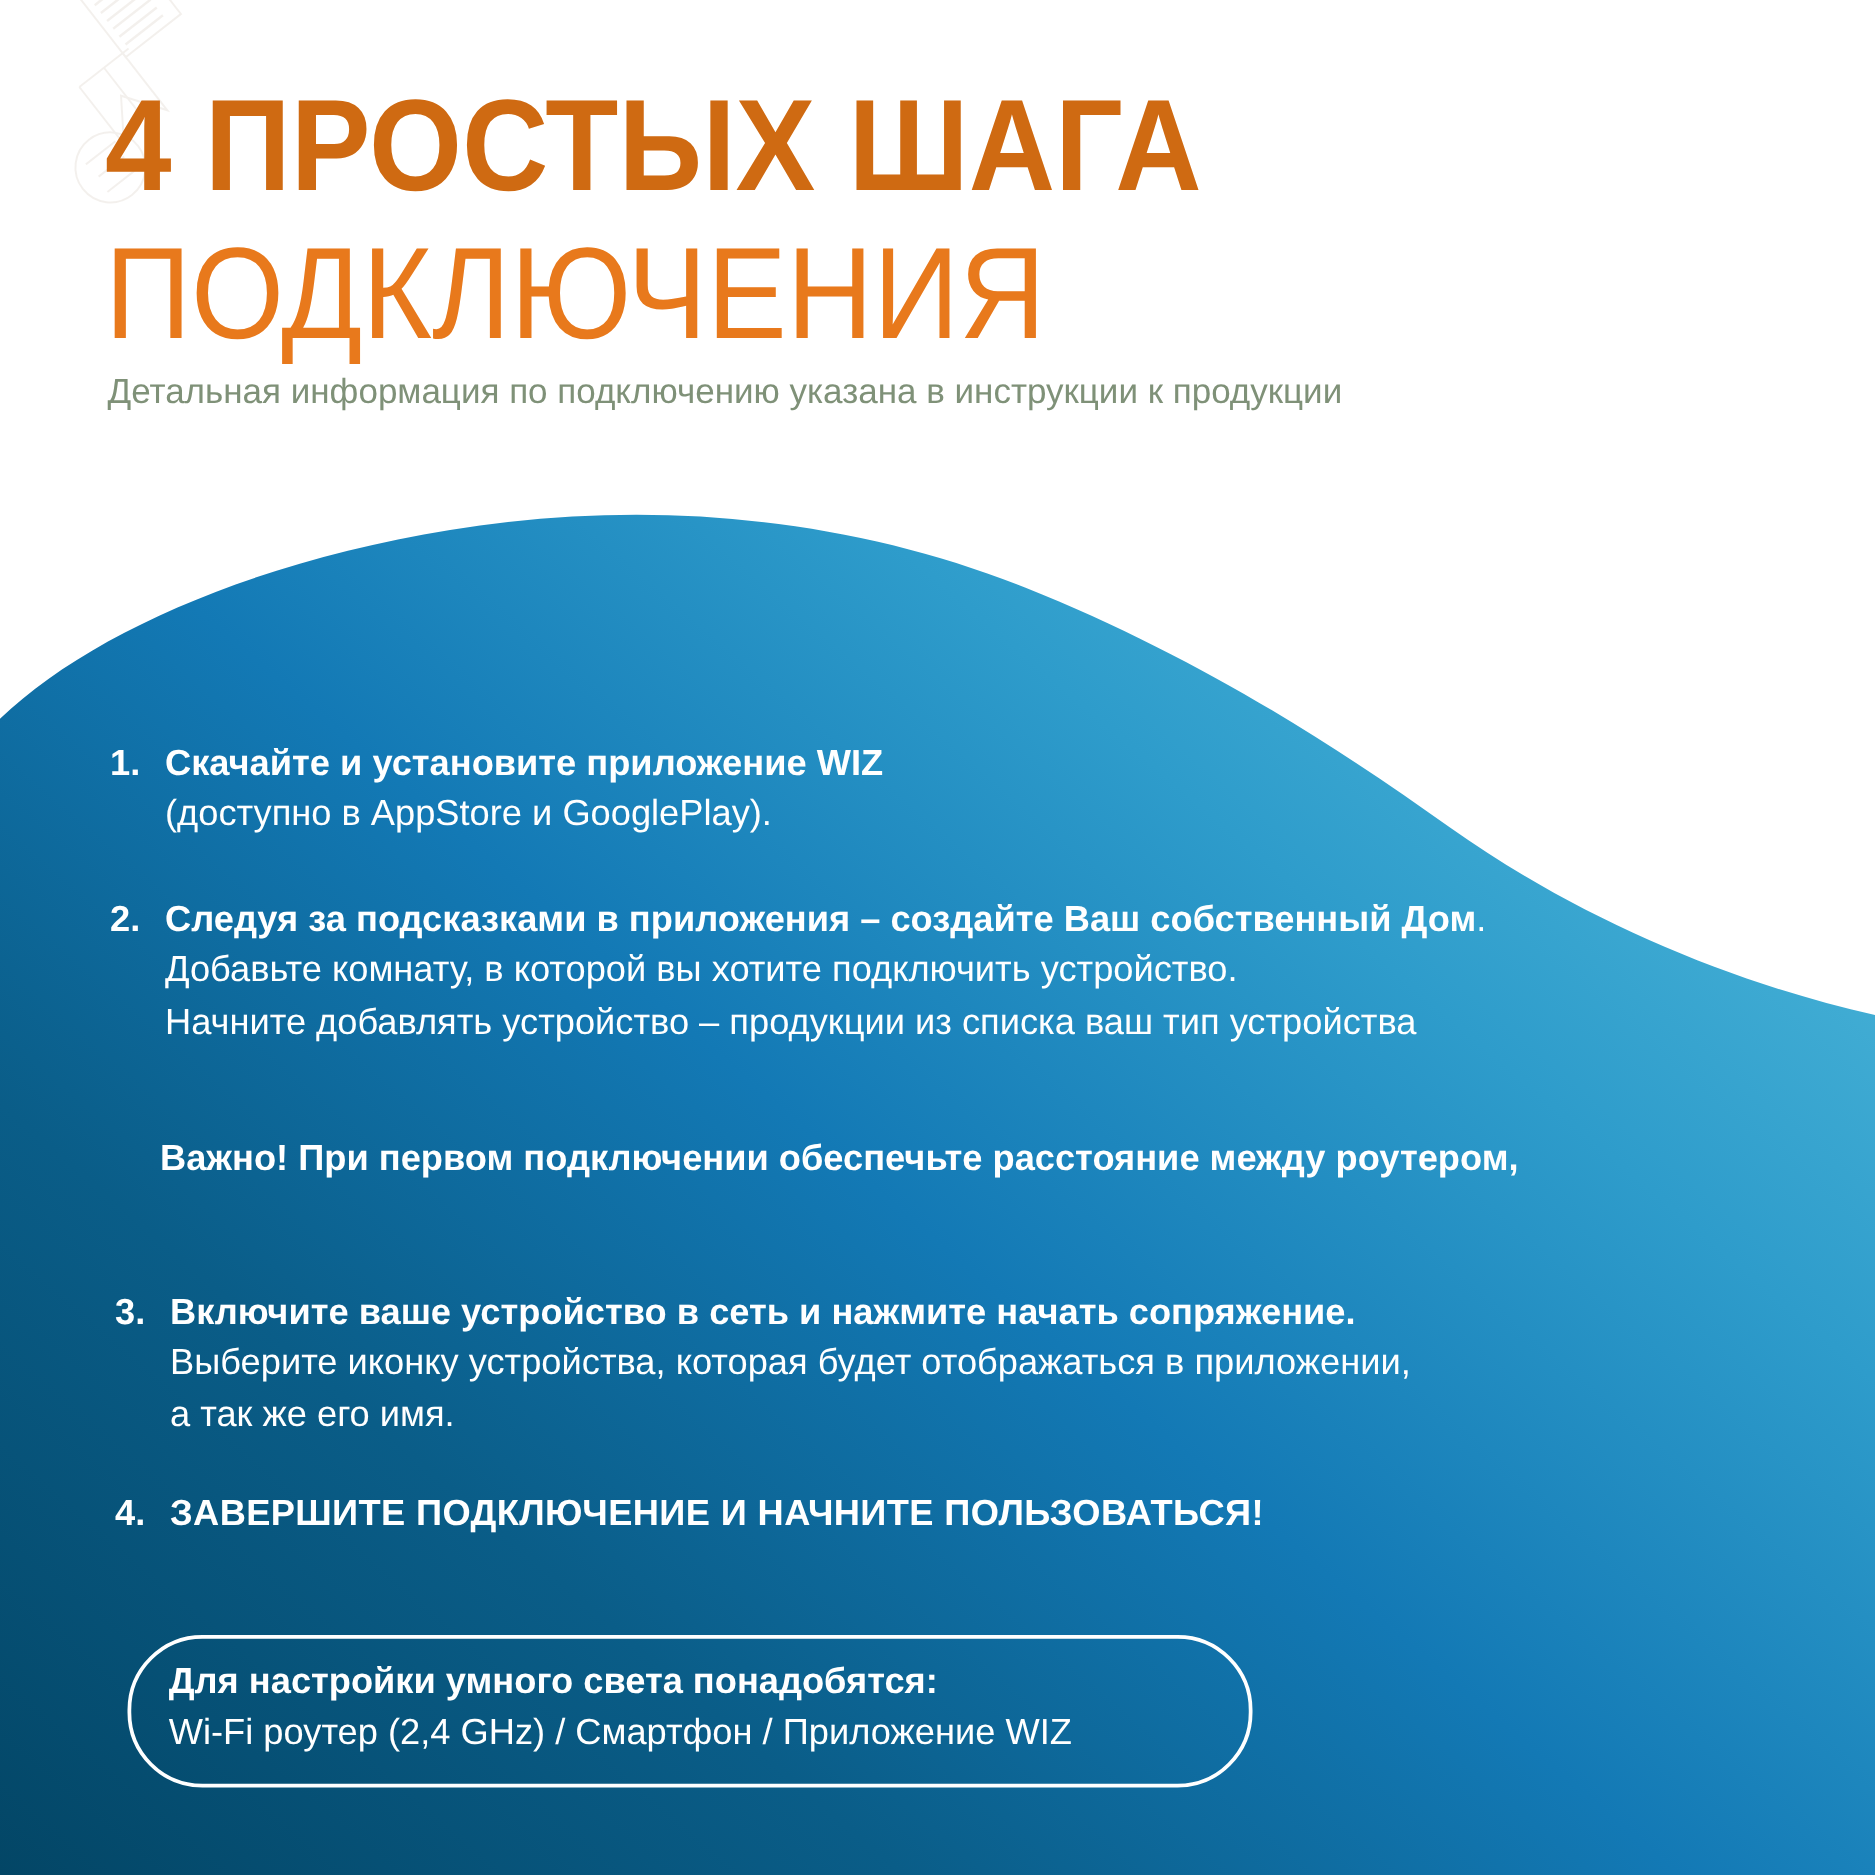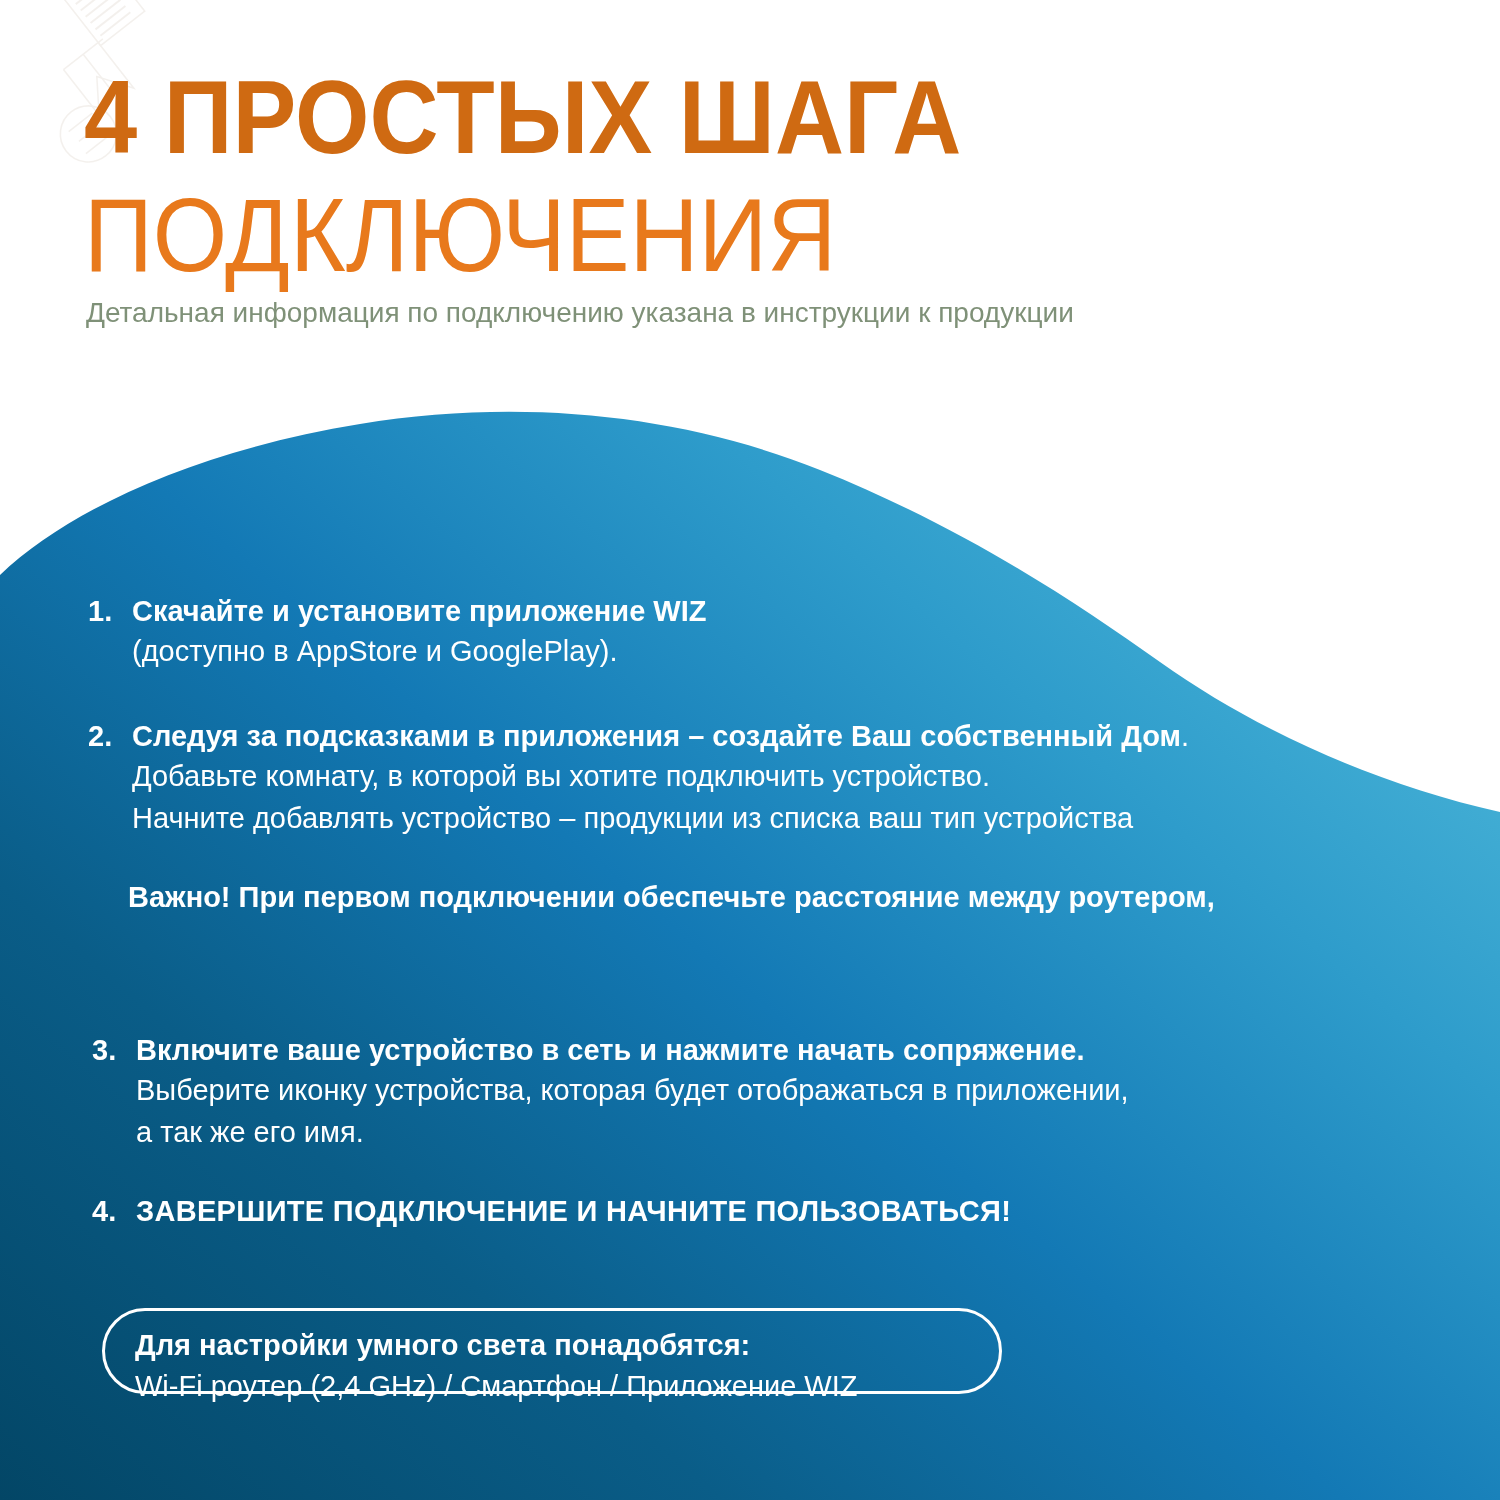--- a/index.html
+++ b/index.html
@@ -124,37 +124,37 @@
   .step-allcaps {
     font-size: 29px;
     font-weight: 700;
     line-height: 1.36;
     letter-spacing: 0.3px;
     white-space: nowrap;
   }
 
   #step-1  { left: 88px; top: 592px;  }
   #step-2  { left: 88px; top: 717px;  }
-  #note    { left: 128px; top: 877px; justify-content: center; }
+  #note    { left: 128px; top: 907px; justify-content: center; }
   .note-line {
     font-size: 29px;
     font-weight: 700;
     line-height: 1.42;
     white-space: nowrap;
   }
   #step-3  { left: 92px; top: 1031px; }
   #step-4  { left: 92px; top: 1192px; }
 
   
   #requirements-box {
     position: absolute;
     left: 102px;
     top: 1308px;
     width: 900px;
-    height: 86px;
+    height: 122px;
     border: 3px solid #ffffff;
     border-radius: 60px;
     box-sizing: border-box;
     z-index: 5;
   }
   #requirements-inner {
     position: absolute;
     left: 30px;
     top: 14px;
     color: #ffffff;

